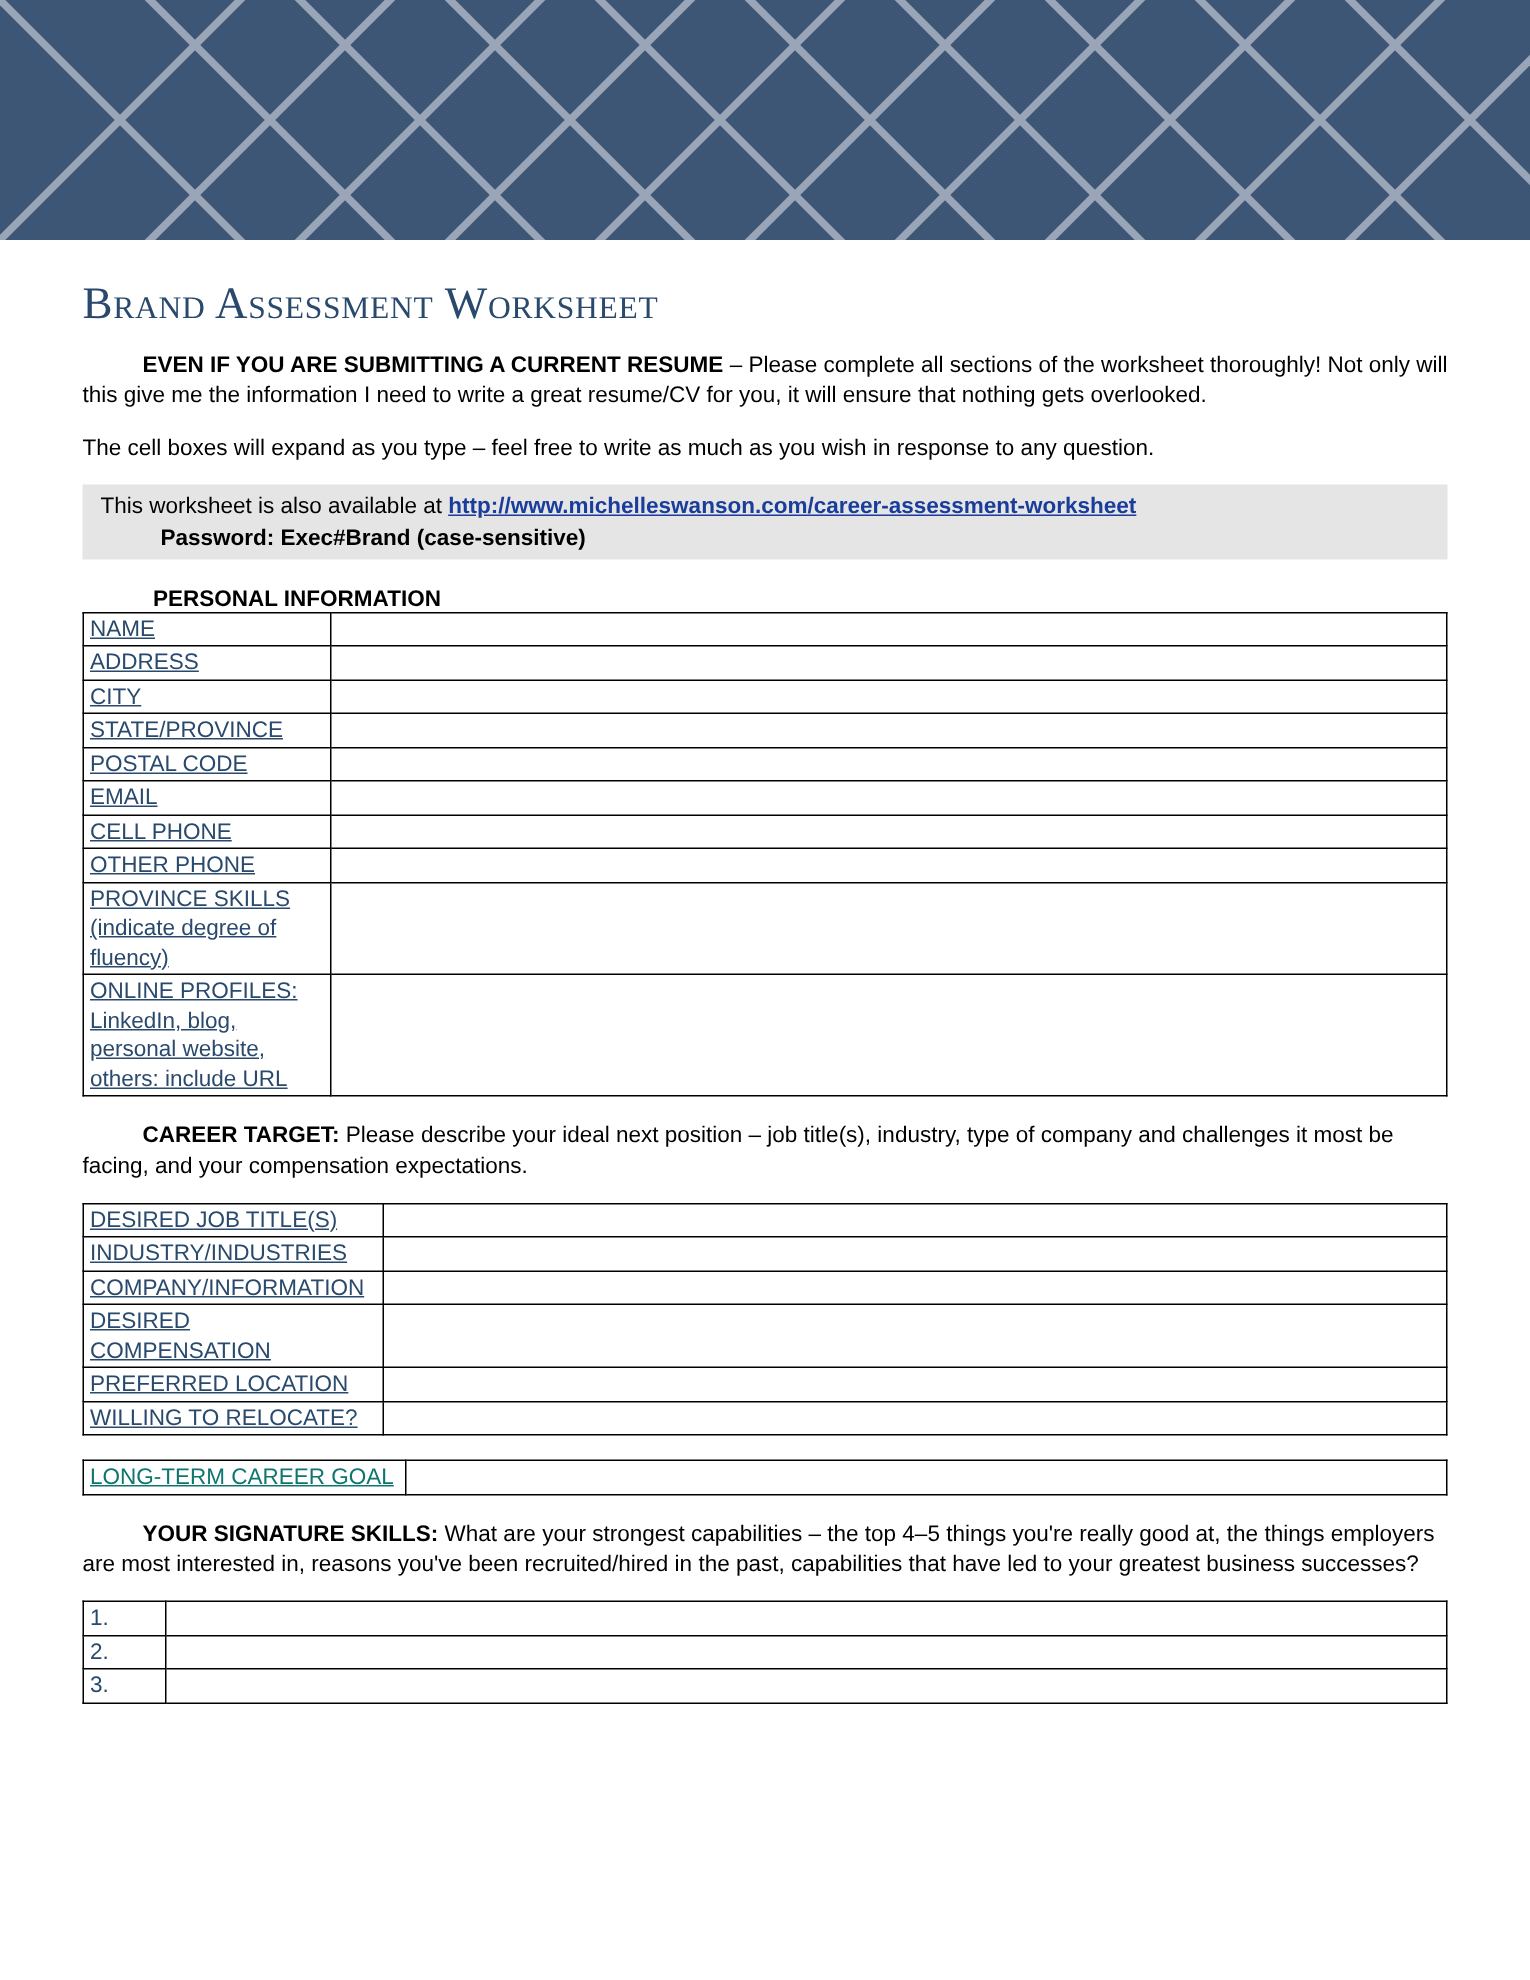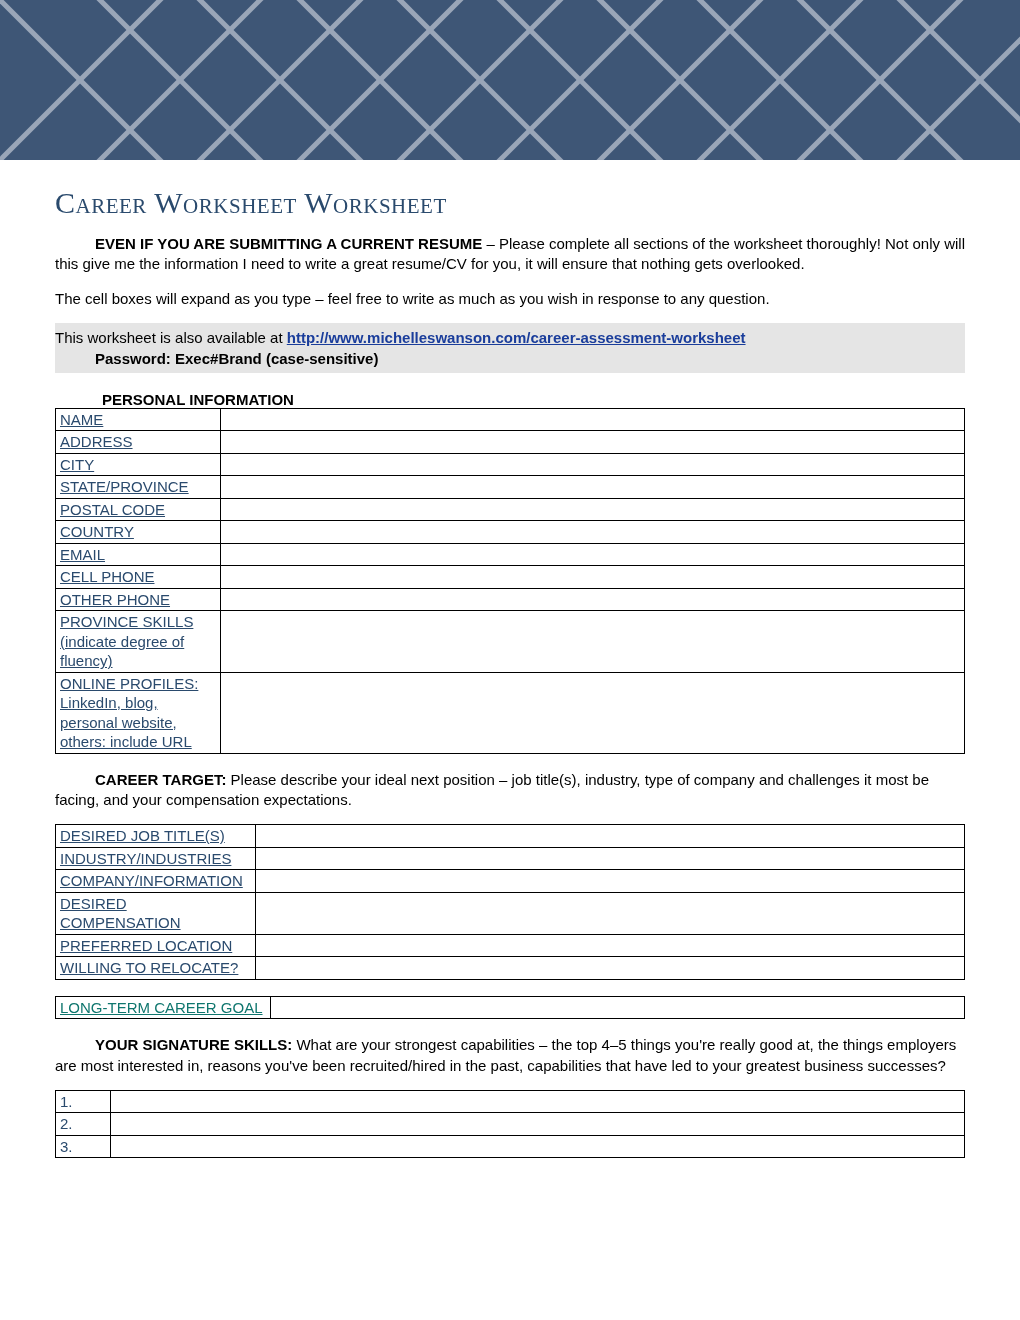--- a/index.html
+++ b/index.html
@@ -37,21 +37,21 @@
     margin: 6px 0 14px 0;
   }
   .para {
     font-size: 15px;
     line-height: 1.35;
     margin-bottom: 14px;
   }
   .bold { font-weight: 700; margin-left: 40px; }
   .info-band {
     background: #e5e5e5;
-    padding: 4px 2px 4px 0;
+    padding: 4px 2px 4px 12px;
     font-size: 15px;
     line-height: 1.4;
     margin-bottom: 10px;
   }
   .info-band a {
     color: #1a3d9b;
     font-weight: 700;
     text-decoration: underline;
   }
   .section-head {
@@ -120,21 +120,21 @@
       <line x1="560" y1="-40" x2="800" y2="200"></line>
       <line x1="660" y1="-40" x2="900" y2="200"></line>
       <line x1="760" y1="-40" x2="1000" y2="200"></line>
       <line x1="860" y1="-40" x2="1100" y2="200"></line>
     </g>
   </svg>
 </div>
 
 <div class="content">
 
-  <h1 class="title">Career Worksheet Worksheet</h1>
+  <h1 class="title">Brand Assessment Worksheet</h1>
 
   <p class="para">
     <span class="bold">EVEN IF YOU ARE SUBMITTING A CURRENT RESUME</span><span> – Please complete all sections of the worksheet thoroughly! Not only will this give me the information I need to write a great resume/CV for you, it will ensure that nothing gets overlooked.</span>
   </p>
 
   <p class="para">The cell boxes will expand as you type – feel free to write as much as you wish in response to any question.</p>
 
   <div class="info-band">
     <span>This worksheet is also available at </span><a href="#">http://www.michelleswanson.com/career-assessment-worksheet</a><br>
     <span class="bold">Password: Exec#Brand (case-sensitive)</span>
@@ -158,24 +158,20 @@
         </tr>
     <tr>
           <td class="label">STATE/PROVINCE</td>
           <td></td>
         </tr>
     <tr>
           <td class="label">POSTAL CODE</td>
           <td></td>
         </tr>
     <tr>
-          <td class="label">COUNTRY</td>
-          <td></td>
-        </tr>
-    <tr>
           <td class="label">EMAIL</td>
           <td></td>
         </tr>
     <tr>
           <td class="label">CELL PHONE</td>
           <td></td>
         </tr>
     <tr>
           <td class="label">OTHER PHONE</td>
           <td></td>

